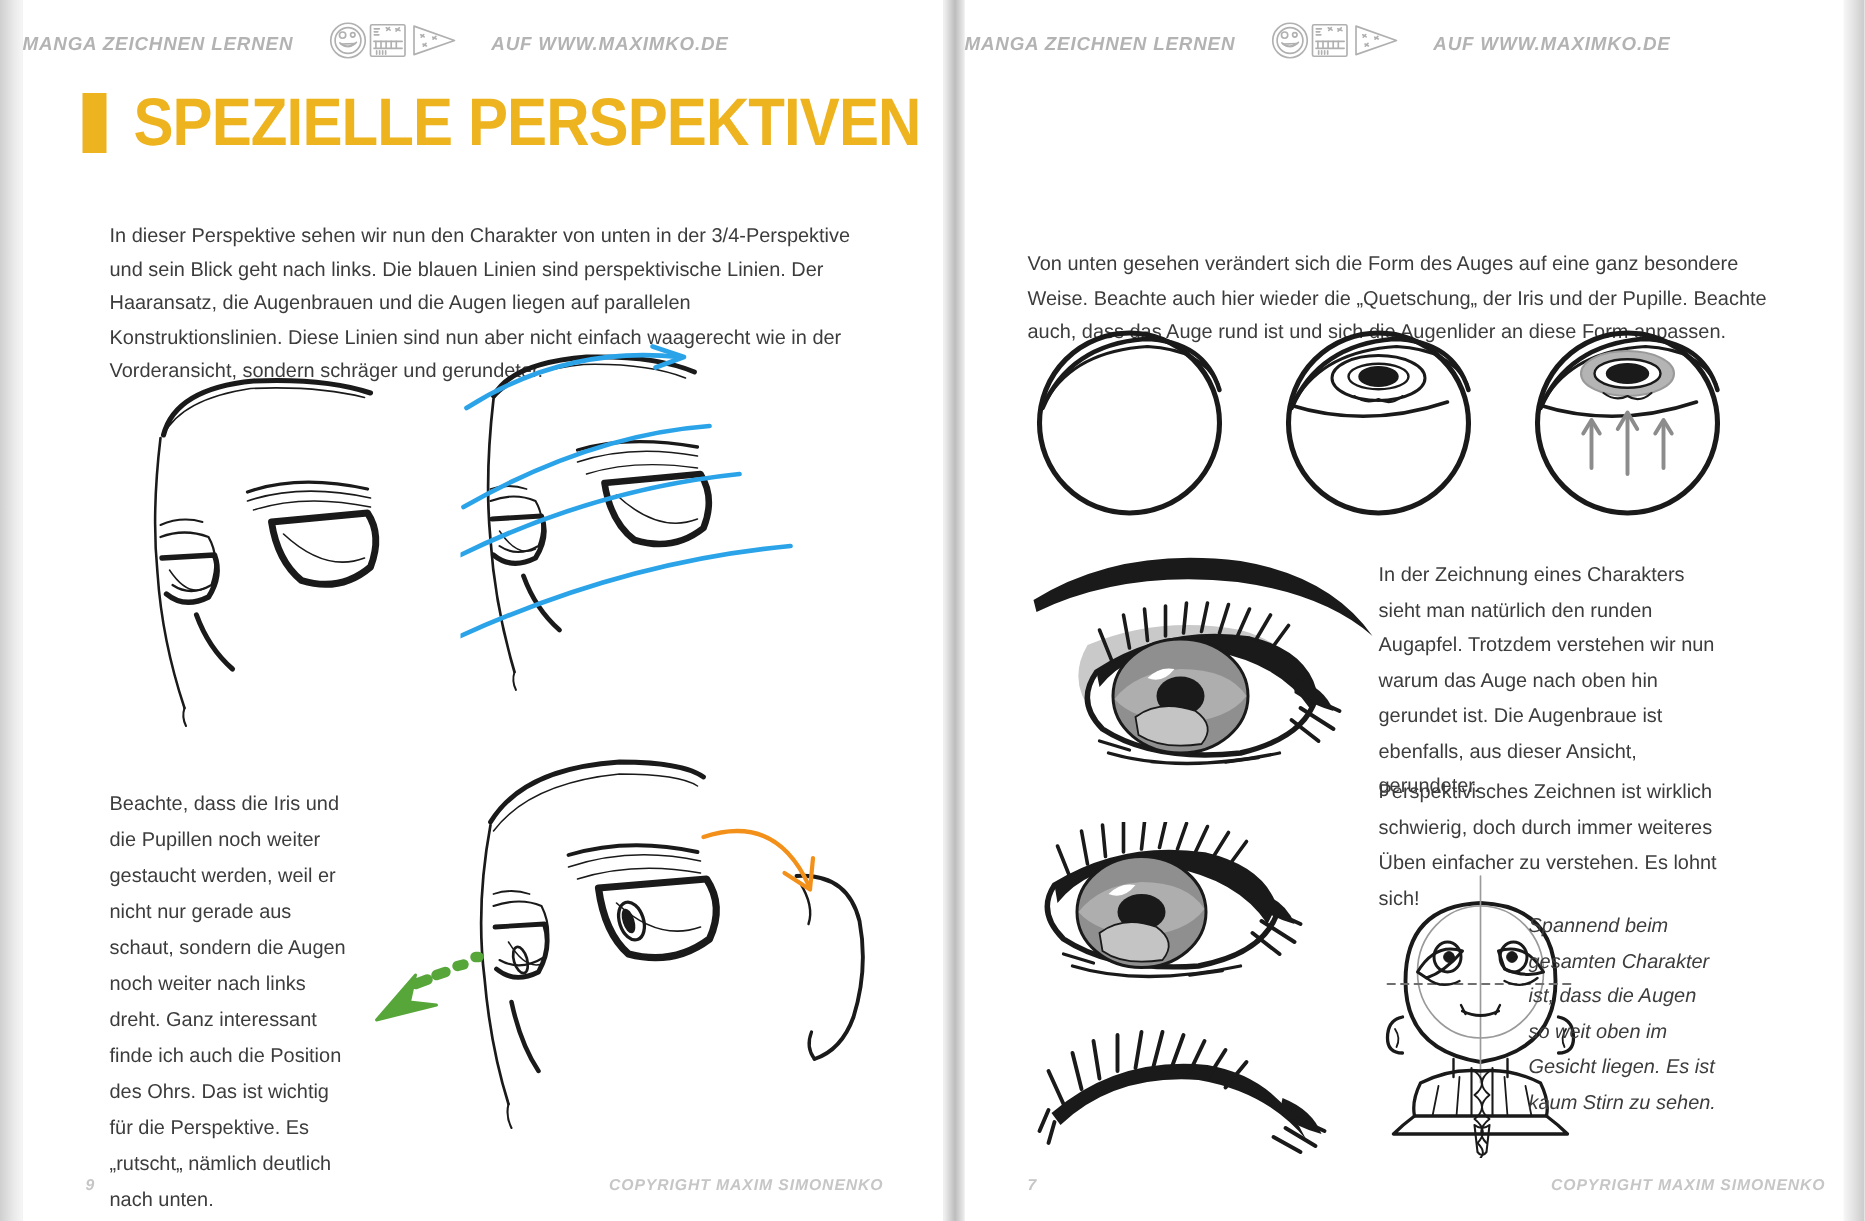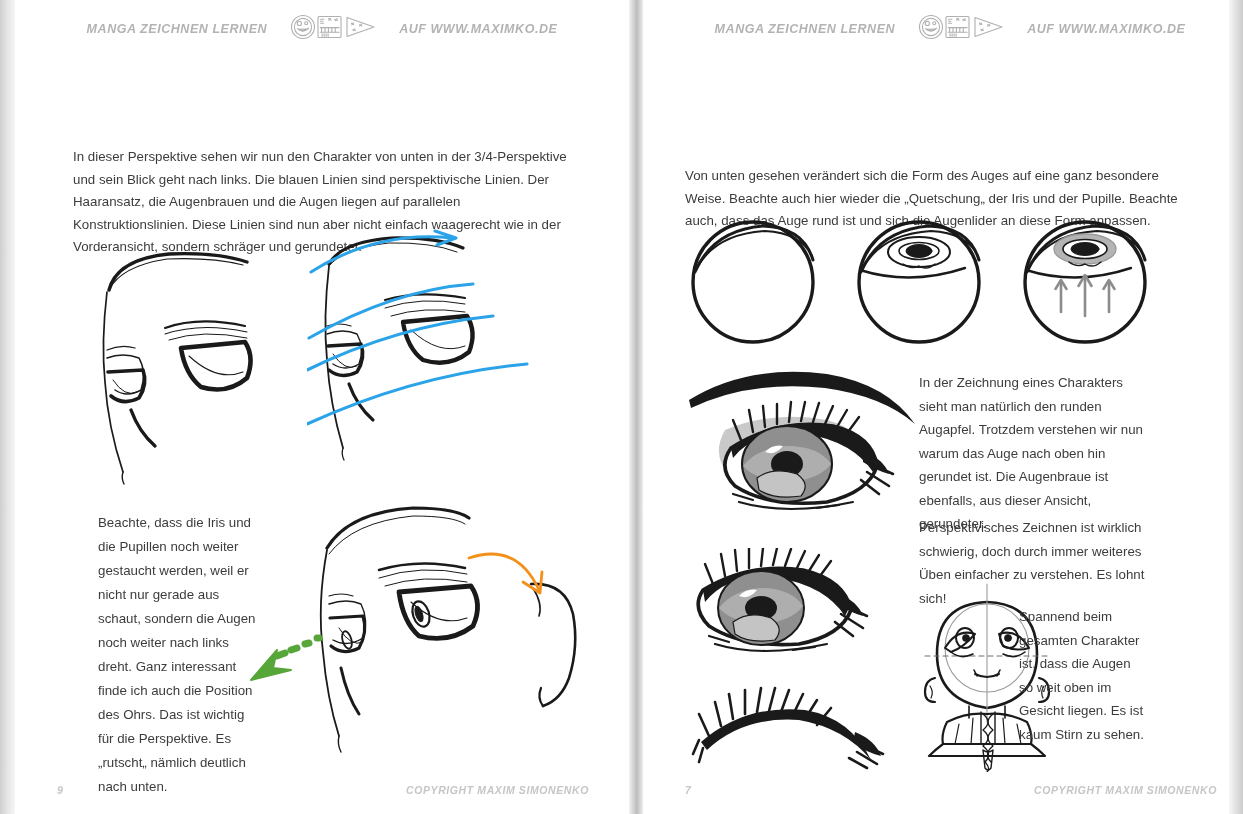--- a/index.html
+++ b/index.html
@@ -33,21 +33,21 @@
     background:linear-gradient(to right,#f3f3f3 0%,#c6c6c6 45%,#bdbdbd 55%,#ededed 100%);
   }
   .edge-right{
     position:absolute;right:0;top:0;width:14px;height:814px;
     background:linear-gradient(to left,#cbcbcb 0%,#e6e6e6 60%,#f7f7f7 100%);
   }
 
   
   .runhead{
     position:absolute;top:14px;left:0;width:100%;
-    display:flex;align-items:center;justify-content:center;gap:22px;
+    display:flex;align-items:center;justify-content:flex-start;gap:22px;
     font-size:12.5px;font-style:italic;font-weight:700;
     letter-spacing:.55px;color:#b3b3b3;white-space:nowrap;
   }
   .runhead .txt{font-family:"Liberation Sans",sans-serif;}
   .runhead .logo{display:block;}
 
   
   .title-row{position:absolute;left:40px;top:62px;display:flex;align-items:center;}
   .title-bar{width:16px;height:40px;background:#eeb420;margin-right:18px;flex:0 0 auto;}
   .title{
@@ -57,25 +57,25 @@
     transform:scaleY(1.12);transform-origin:left center;
   }
 
   
   .body-text{
     position:absolute;
     font-size:13.3px;line-height:22.5px;color:#3c3c3c;
     font-family:"Liberation Sans",sans-serif;
   }
   .lead-left{left:58px;top:133px;width:500px;}
-  .note-left{left:58px;top:498px;width:160px;line-height:24px;margin-left:25px;}
+  .note-left{left:58px;top:511px;width:160px;line-height:24px;}
   .lead-right{left:683px;top:133px;width:505px;}
   .col-r1{left:955px;top:358px;width:232px;line-height:23.5px;}
   .col-r2{left:955px;top:503px;width:232px;line-height:23.5px;}
-  .col-r3{left:1055px;top:592px;width:128px;line-height:23.5px;}
+  .col-r3{left:1055px;top:592px;width:128px;line-height:23.5px;font-style:italic;}
 
   
   .footer{
     position:absolute;bottom:18px;left:0;width:100%;
     font-size:10.5px;font-style:italic;font-weight:700;letter-spacing:.6px;
     color:#c6c6c6;font-family:"Liberation Sans",sans-serif;
   }
   .footer .pg{position:absolute;left:42px;bottom:0;}
   .footer .cr{position:absolute;right:40px;bottom:0;margin-left:38px;}
 
@@ -113,20 +113,24 @@
             <path d="M33.1 19.9 l0 2.3 M35.1 19.9 l0 2.3 M37.1 19.9 l0 2.3 M39.1 19.9 l0 2.3"></path>
             <path d="M58 3.4 L85 13 L58 22.4 Z"></path>
             <path d="M62.5 9.2 l2.3 1.4 M64.5 9.0 l-1.7 1.8 M70.5 10.8 l2.4 1.2 M72.6 10.2 l-1.9 1.9 M64.0 15.4 l2.3 1.2 M66.0 14.9 l-1.8 1.8"></path>
           </g>
         </svg>
       </span>
 
       <span class="txt">AUF WWW.MAXIMKO.DE</span>
     </div>
 
+    <div class="title-row">
+      <span class="title-bar"></span>
+      <span class="title">SPEZIELLE PERSPEKTIVEN</span>
+    </div>
 
     <p class="body-text lead-left">In dieser Perspektive sehen wir nun den Charakter von unten in der 3/4-Perspektive und sein Blick geht nach links. Die blauen Linien sind perspektivische Linien. Der Haaransatz, die Augenbrauen und die Augen liegen auf parallelen Konstruktionslinien. Diese Linien sind nun aber nicht einfach waagerecht wie in der Vorderansicht, sondern schräger und gerundeter.</p>
 
     <div class="art" style="left:62px;top:232px;">
       <svg width="250" height="255" viewBox="0 0 250 255">
         <g fill="none" stroke="#1a1a1a" stroke-linecap="round" stroke-linejoin="round">
           <path d="M32 58 Q40 27 92 22 Q140 20 170 30" stroke-width="3.4"></path>
           <path d="M32 58 Q44 34 90 27 Q134 25 166 33" stroke-width="1.1"></path>
           <path d="M30 60 Q24 110 28 150 Q31 195 46 240" stroke-width="1.7"></path>
           <path d="M88 96 Q122 84 168 94" stroke-width="2.2"></path>

